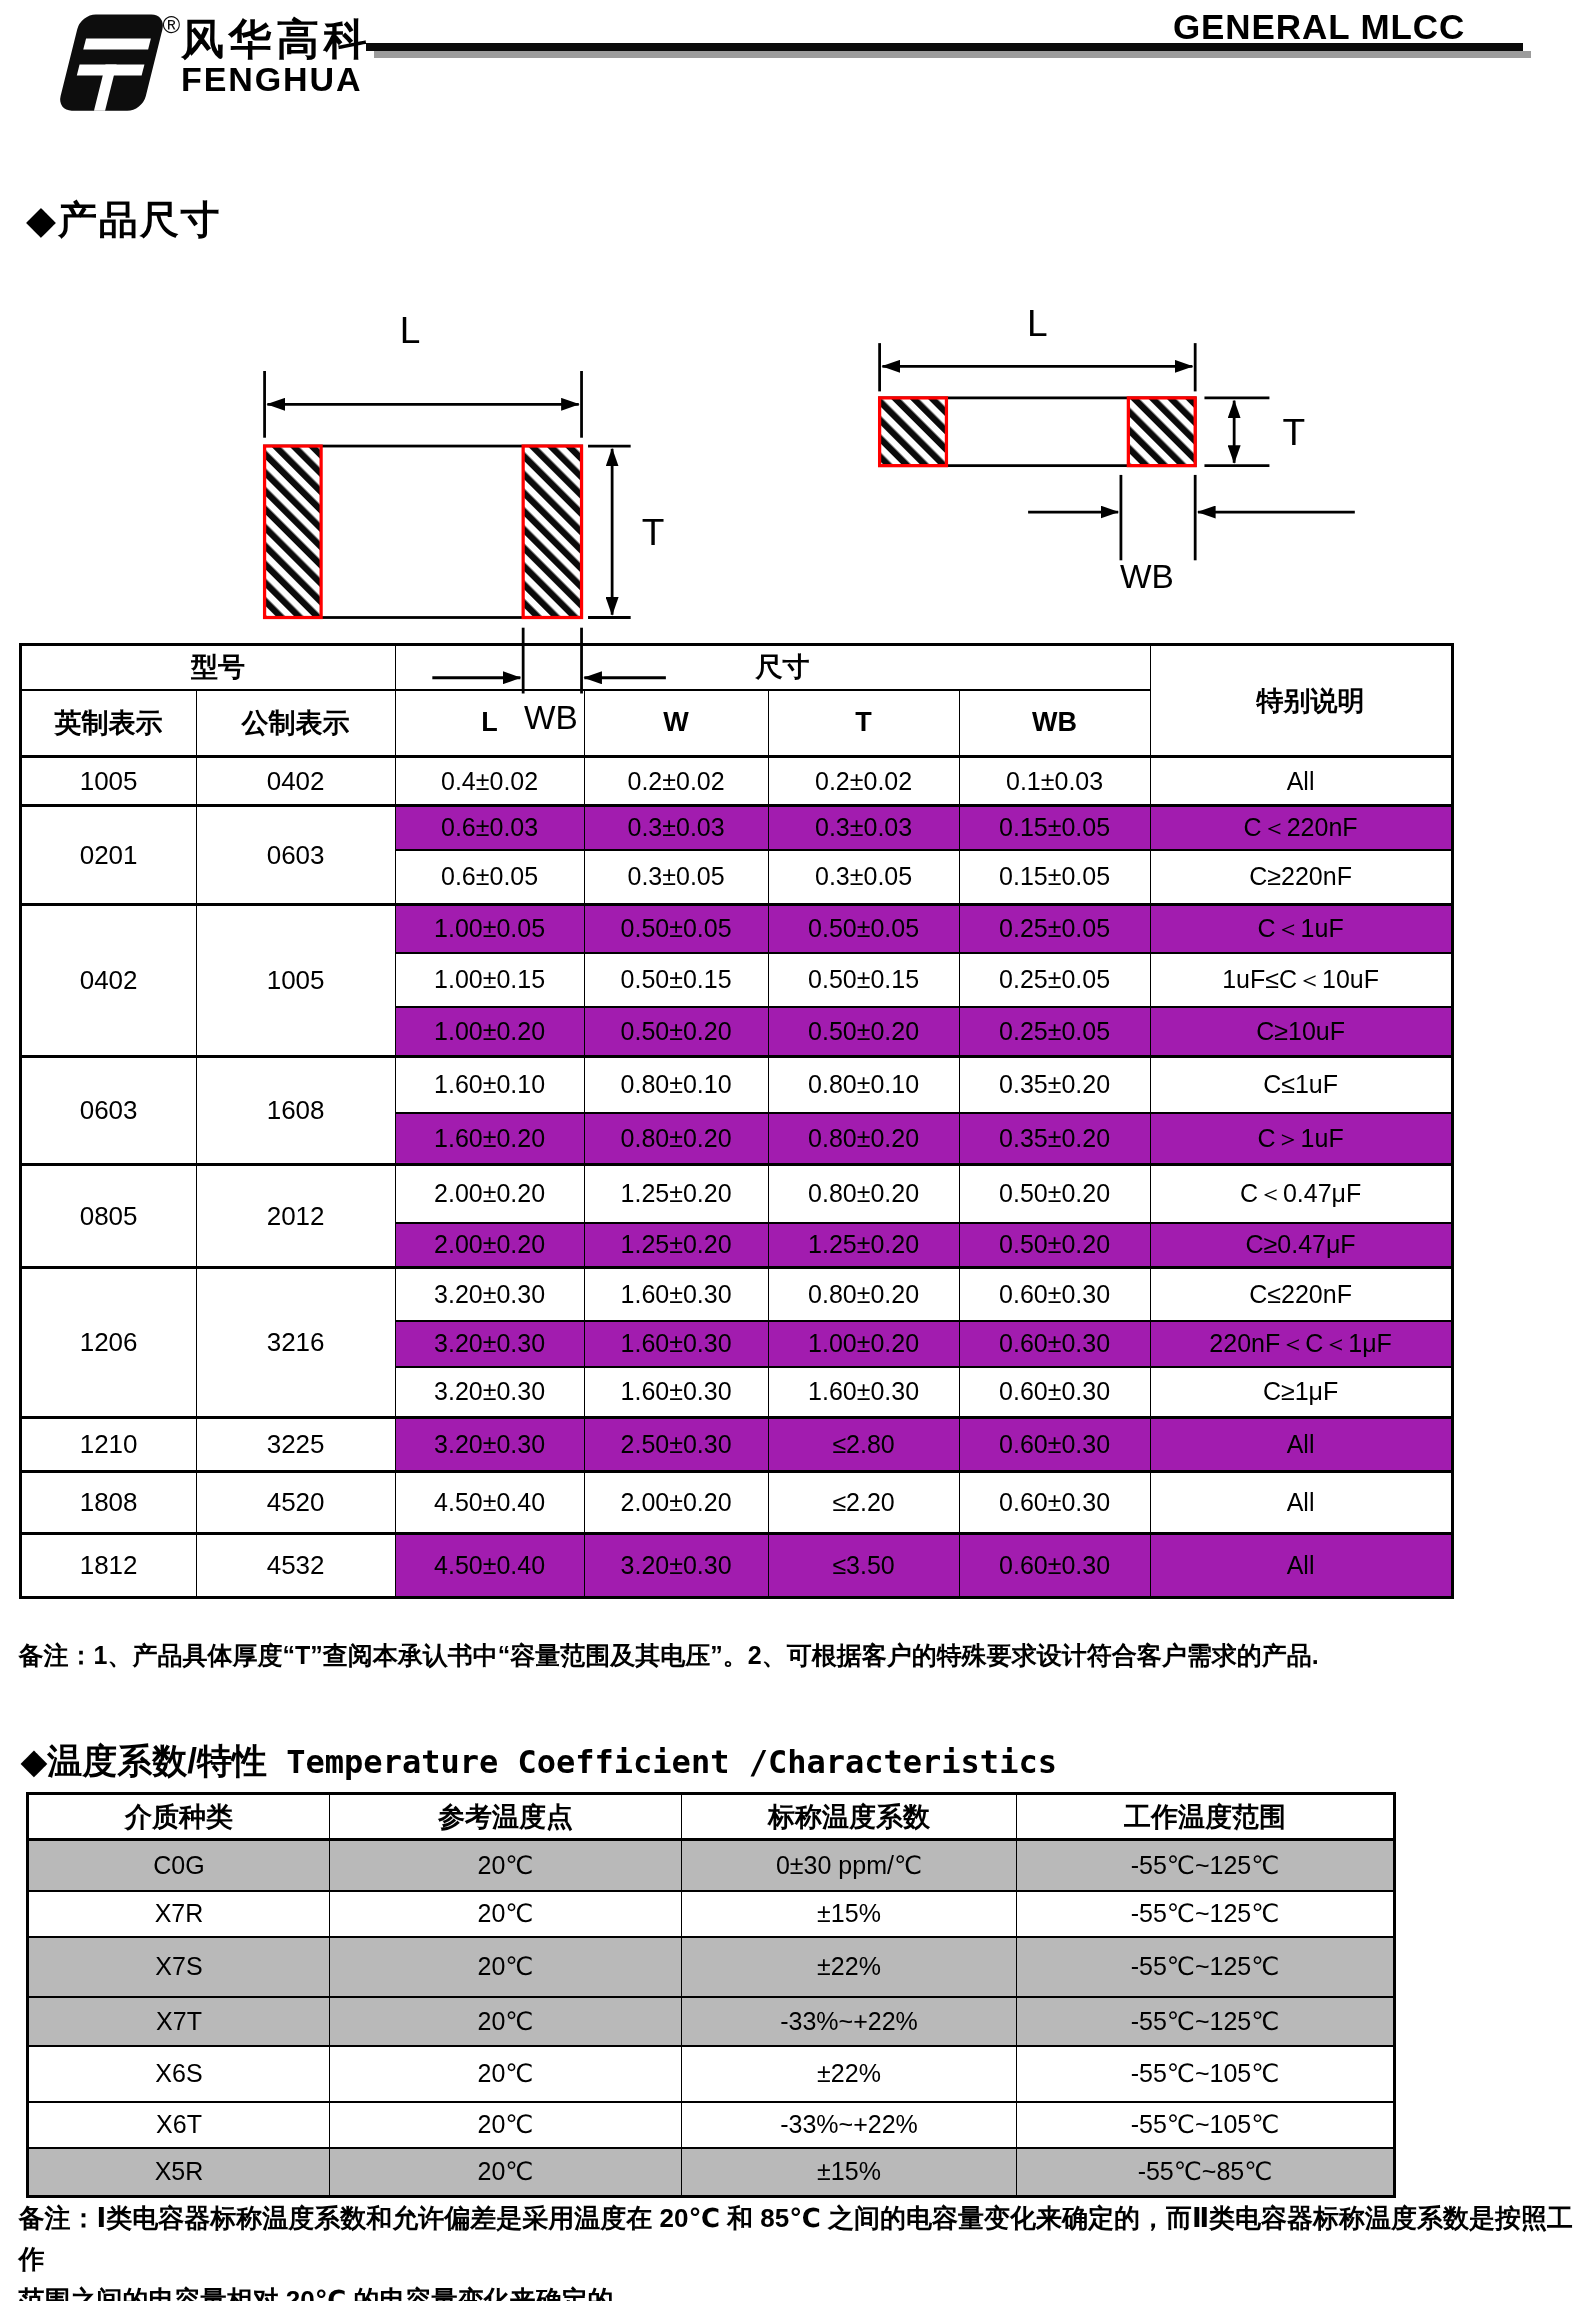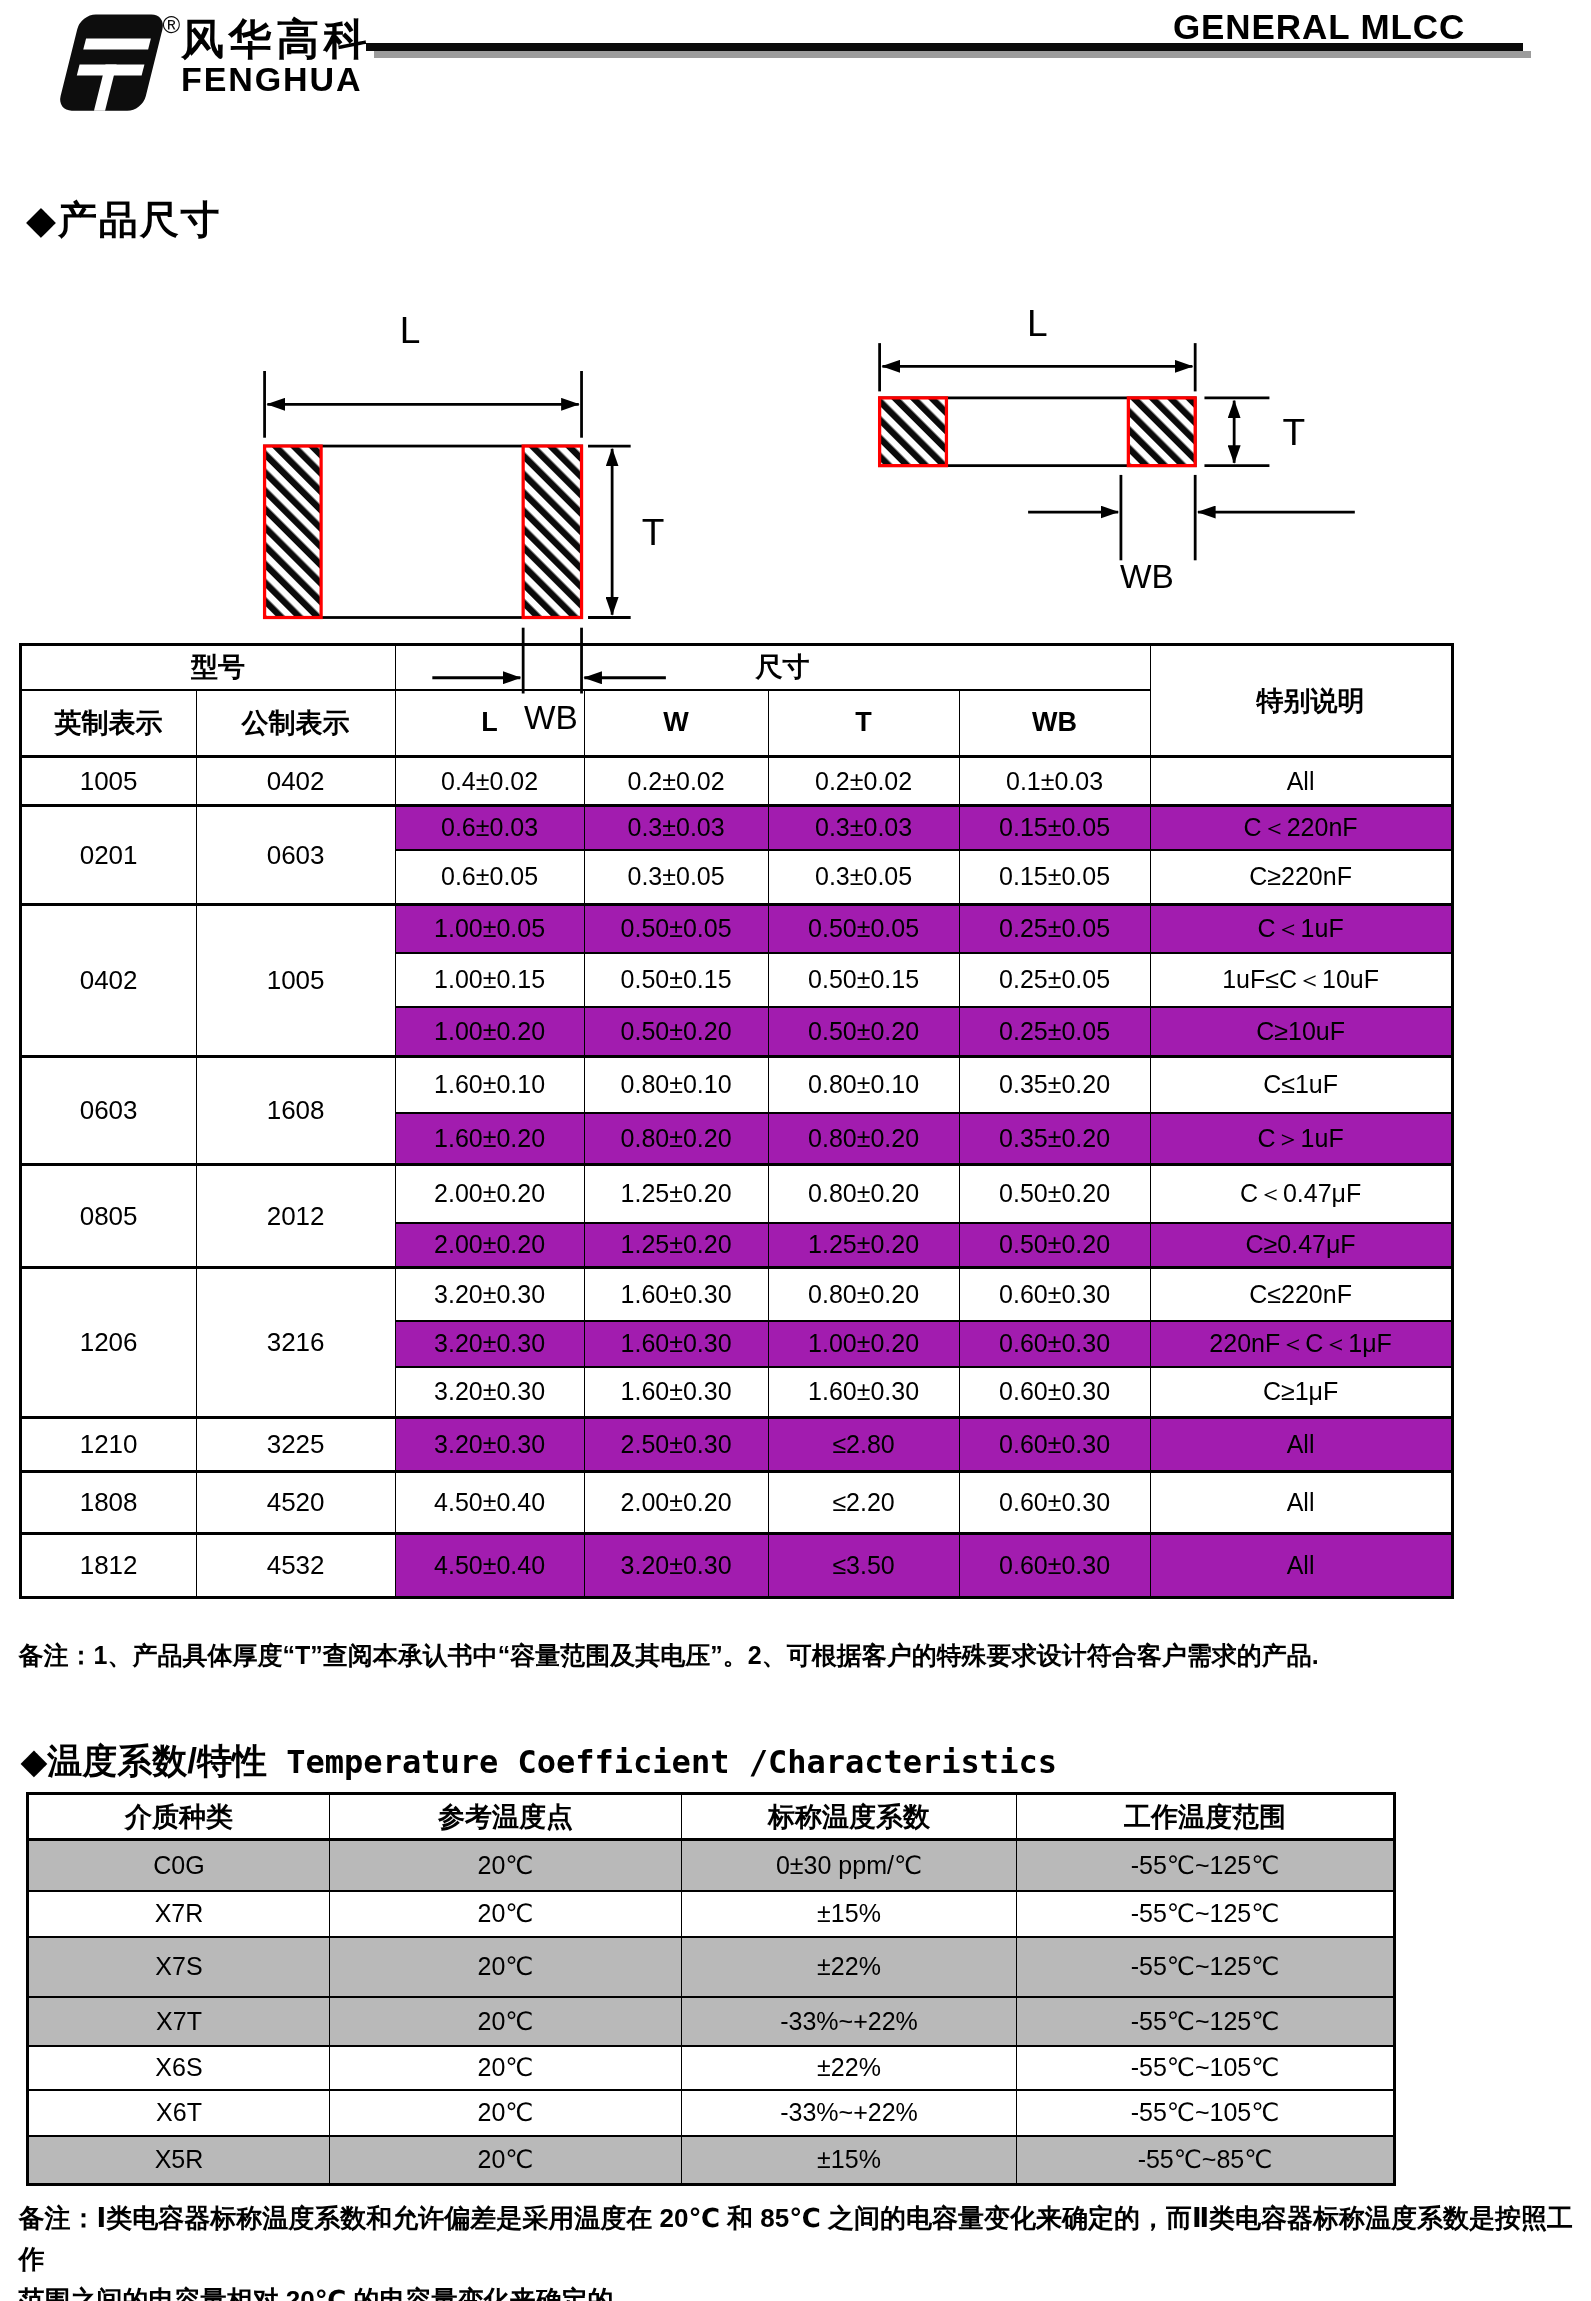--- a/index.html
+++ b/index.html
@@ -334,21 +334,21 @@
           <td>20℃</td>
           <td>±22%</td>
           <td>-55℃~125℃</td>
         </tr>
         <tr class="shaded-row" style="height: 49px;">
           <td>X7T</td>
           <td>20℃</td>
           <td>-33%~+22%</td>
           <td>-55℃~125℃</td>
         </tr>
-        <tr style="height: 44px;">
+        <tr style="height: 56px;">
           <td>X6S</td>
           <td>20℃</td>
           <td>±22%</td>
           <td>-55℃~105℃</td>
         </tr>
         <tr style="height: 46px;">
           <td>X6T</td>
           <td>20℃</td>
           <td>-33%~+22%</td>
           <td>-55℃~105℃</td>

